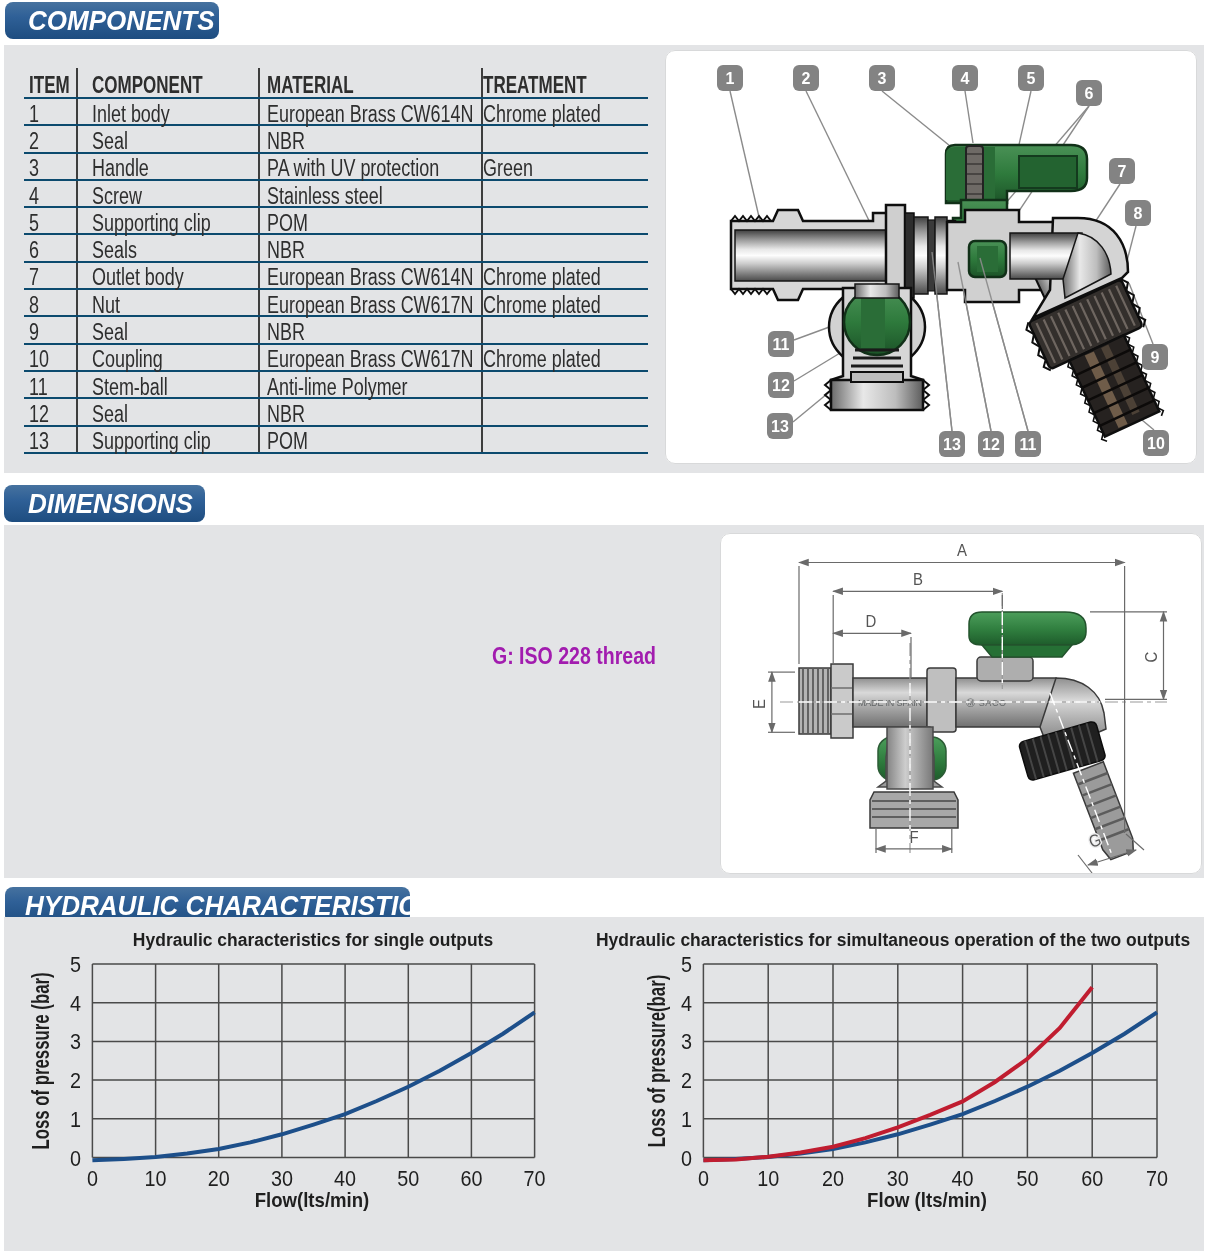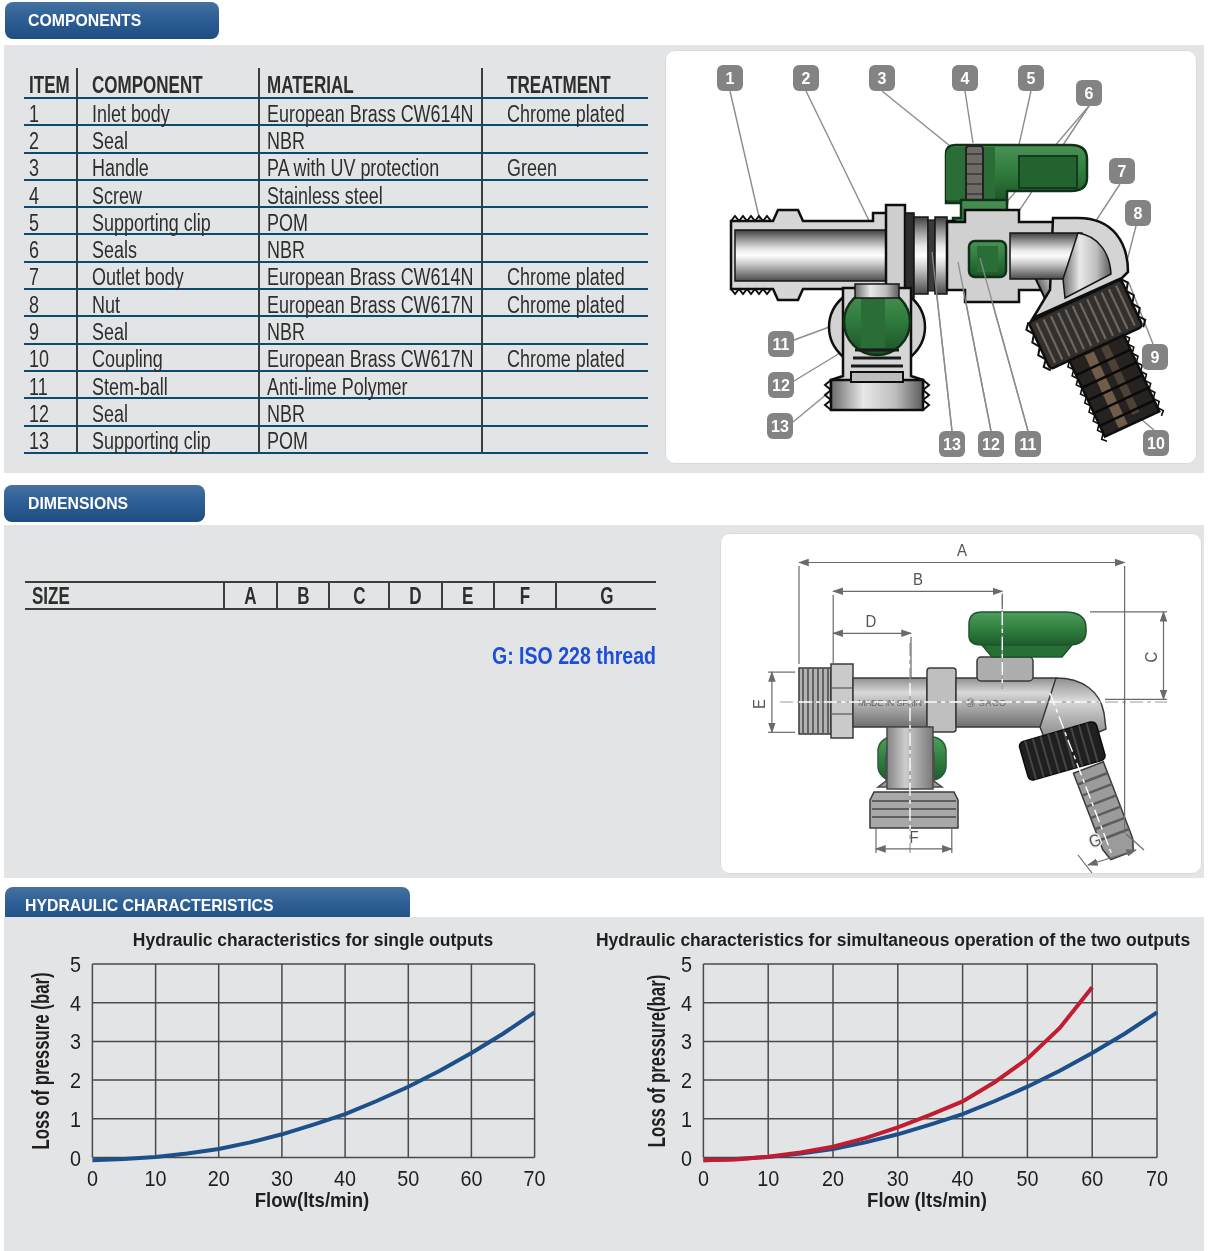--- a/index.html
+++ b/index.html
@@ -1,31 +1,31 @@
 <!DOCTYPE html>
 <html><head>
 <meta charset="utf-8">
 <style>
 html,body{margin:0;padding:0;background:#fff;}
 body{font-family:"Liberation Sans", sans-serif;width:1210px;height:1251px;position:relative;overflow:hidden;}
-.bar{position:absolute;height:37px;border-radius:8px;background:linear-gradient(180deg,#46729f 0%,#2f6097 40%,#1e4d80 100%);color:#fff;font-size:17px;font-weight:bold;line-height:37px;white-space:nowrap;}
+.bar{position:absolute;height:37px;border-radius:8px;background:linear-gradient(180deg,#46729f 0%,#2f6097 40%,#1e4d80 100%);color:#fff;font-size:28px;font-weight:bold;line-height:37px;white-space:nowrap;font-style:italic;}
 .bar span{display:inline-block;transform:scaleX(0.93);transform-origin:0 50%;}
 .panel{position:absolute;left:4px;width:1200px;background:#e3e4e6;}
 .wbox{position:absolute;background:#fff;border-radius:10px;outline:1px solid #d8d9da;outline-offset:-1px;}
 table{border-collapse:collapse;}
 td{padding:0;color:#2e2e2e;font-size:23px;vertical-align:middle;}
 td span{display:inline-block;transform:scaleX(0.78);transform-origin:0 50%;white-space:nowrap;}
 tr.h td span{transform:scaleX(0.74);}
 
 #ctab{position:absolute;left:20px;top:23px;table-layout:fixed;width:624px;}
 #ctab td{border-bottom:2px solid #0c4a6e;height:27.3px;line-height:20px;padding-top:4px;box-sizing:border-box;}
 #ctab td.c0{width:53px;padding-left:5px;border-right:2px solid #3d3d3d;}
 #ctab td.c1{width:182px;padding-left:14px;border-right:2px solid #3d3d3d;}
 #ctab td.c2{width:223px;padding-left:7px;border-right:2px solid #3d3d3d;margin-top:32px;}
-#ctab td.c3{width:166px;padding-left:24px;}
+#ctab td.c3{width:166px;padding-left:0;}
 #ctab tr.h td{font-weight:bold;height:30px;padding-top:4px;}
 
 #dtab{position:absolute;left:21px;top:56px;table-layout:fixed;width:631px;}
 #dtab td{border-bottom:2px solid #3d3d3d;height:27.7px;line-height:20px;padding-top:4px;box-sizing:border-box;}
 #dtab tr.h td{border-top:2px solid #3d3d3d;font-weight:bold;height:26.9px;padding-top:2px;}
 #dtab td.v{border-right:2px solid #3d3d3d;}
 #dtab td.num{text-align:center;}
 #dtab td.num span{transform-origin:50% 50%;}
 </style>
 </head>
@@ -265,33 +265,23 @@
         </g>
       </g>
     </svg>
   </div>
 </div>
 
 <div class="bar" style="left:4px;top:485px;width:201px;"><span style="margin-left:24px;">DIMENSIONS</span></div>
 <div class="panel" style="top:525px;height:353px;">
   <table id="dtab">
     <tbody>
-        <tr class="h">
-          <td class="v" style="width:199px;padding-left:7px;"><span>SIZE</span></td>
-      <td class="v num" style="width:53px;"><span>A</span></td>
-      <td class="v num" style="width:52px;"><span>B</span></td>
-      <td class="v num" style="width:60px;"><span>C</span></td>
-      <td class="v num" style="width:53px;"><span>D</span></td>
-      <td class="v num" style="width:52px;"><span>E</span></td>
-      <td class="v num" style="width:62px;"><span>F</span></td>
-      <td class="num" style="width:100px;"><span>G</span></td>
-        </tr>
   </tbody>
     </table>
-  <div style="position:absolute;left:440px;top:118px;width:212px;text-align:right;font-size:23px;font-weight:bold;color:#1d4ed8;"><span style="display:inline-block;transform:scaleX(0.85);transform-origin:100% 50%;">G: ISO 228 thread</span></div>
+  <div style="position:absolute;left:440px;top:118px;width:212px;text-align:right;font-size:23px;font-weight:bold;color:#a21caf;"><span style="display:inline-block;transform:scaleX(0.85);transform-origin:100% 50%;">G: ISO 228 thread</span></div>
   <div class="wbox" style="left:716px;top:8px;width:482px;height:341px;">
     <svg width="482" height="341" viewBox="0 0 482 341">
       <defs>
         <marker id="ar" viewBox="0 0 10 10" refX="9" refY="5" markerWidth="9" markerHeight="9" orient="auto-start-reverse">
           <path d="M0 1.5 L10 5 L0 8.5 Z" fill="#6a6a6a"></path>
         </marker>
         <linearGradient id="dmet" x1="0" y1="0" x2="0" y2="1">
           <stop offset="0" stop-color="#8f8f8f"></stop>
             <stop offset="0.3" stop-color="#d9d9d9"></stop>
           <stop offset="0.6" stop-color="#a8a8a8"></stop>

